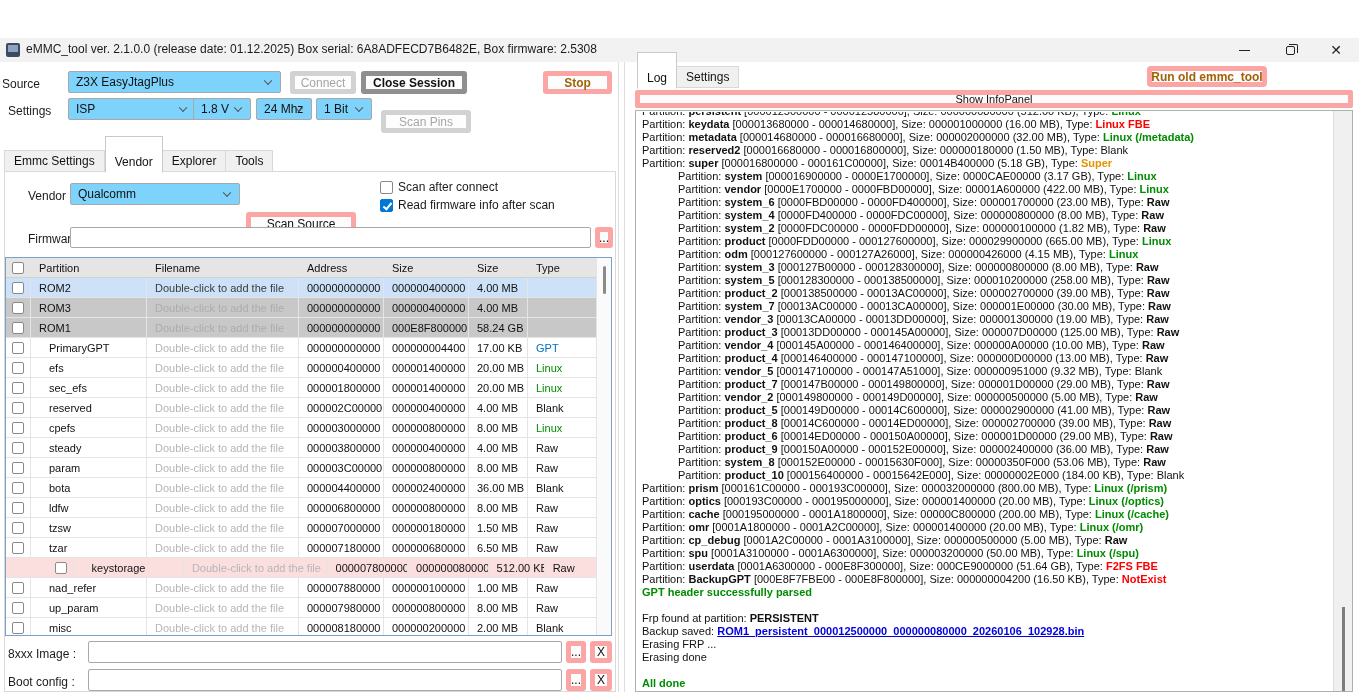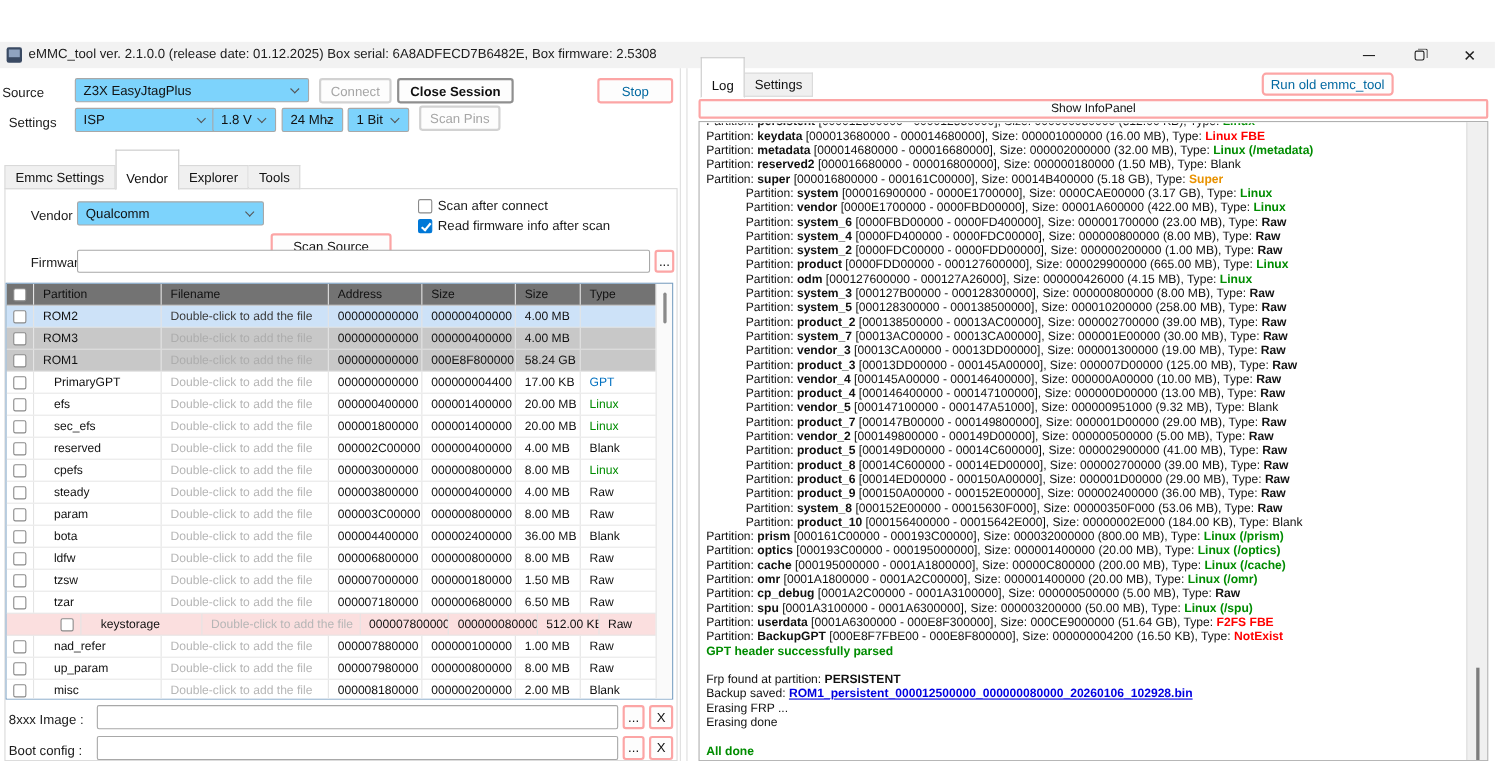--- a/index.html
+++ b/index.html
@@ -14,24 +14,24 @@
   .win-title { left:26px; top:42px; font-size:12px; color:#1b1b1b; white-space:nowrap; }
   .win-btn { top:38px; width:46px; height:24px; display:flex; align-items:center; justify-content:center; }
   .ic-min { width:11px; height:1px; background:#222; }
   .ic-max { width:9px; height:9px; border:1px solid #222; border-radius:2px; position:relative; }
   .ic-max::before { content:""; position:absolute; left:2px; top:-3px; width:8px; height:8px; border:1px solid #222; border-left:none; border-bottom:none; border-radius:0 2px 0 0; }
   .ic-close { font-size:14px; color:#222; line-height:1; }
 
   
   .lbl { white-space:nowrap; color:#1b1b1b; }
   .btn { display:flex; align-items:center; justify-content:center; background:#fdfdfd;
-    border:2px solid #fca5a5; border-radius:3px; font-size:12px; white-space:nowrap; }
+    border:5px solid #fca5a5; border-radius:3px; font-size:12px; white-space:nowrap; }
   .btn.disabled { color:#a6a6a6; border-color:#d2d2d2; }
   .btn.bold { font-weight:bold; border-color:#8f8f8f; }
-  .btn.red { color:#0369a1; font-weight:normal; }
+  .btn.red { color:#a16207; font-weight:bold; }
   .combo { background:#7dd3fc; border:1px solid #a8a8a8; border-radius:2px; display:flex; align-items:center;
     padding-left:7px; white-space:nowrap; }
   .chev { position:absolute; right:9px; top:50%; width:6px; height:6px;
     border-right:1px solid #555; border-bottom:1px solid #555; transform:translateY(-70%) rotate(45deg); }
   .input { background:#fff; border:1px solid #a8a8a8; border-radius:2px; }
   .cb { width:13px; height:13px; border:1px solid #8a8a8a; border-radius:2px; background:#fff; display:inline-block; flex:none; }
   .cb.checked { background:#0078d7; border-color:#0078d7; position:relative; }
   .cb.checked::after { content:""; position:absolute; left:4px; top:1px; width:3px; height:7px;
     border:solid #fff; border-width:0 2px 2px 0; transform:rotate(40deg); }
 
@@ -39,21 +39,21 @@
   .tabbar { display:flex; align-items:flex-end; }
   .tab { padding:3px 9px 3px 9px; background:#f0f0f0; border:1px solid #d9d9d9; border-left:none; font-size:12px; }
   .tab:first-child { border-left:1px solid #d9d9d9; }
   .tab.active { background:#fff; border:1px solid #c9c9c9; border-bottom:1px solid #fff;
     padding-top:18px; margin-bottom:-1px; position:relative; z-index:2; }
   .tab-panel { border:1px solid #d9d9d9; background:#fff; }
 
   
   .ptable { border:1px solid #7aa0c4; background:#fff; overflow:hidden; }
   .thead, .trow { display:flex; height:20px; align-items:stretch; font-size:11px; }
-  .thead { border-bottom:1px solid #cfcfcf; background:#737373; }
+  .thead { border-bottom:1px solid #cfcfcf; background:#e5e5e5; }
   .trow { border-bottom:1px solid #e4e4e4; background:#fff; }
   .cell { display:flex; align-items:center; padding-left:8px; border-right:1px solid #e4e4e4;
     overflow:hidden; white-space:nowrap; }
   .c-check { width:25px; justify-content:center; padding-left:0; }
   .c-part { width:116px; }
   .c-file { width:152px; color:#b6b6b6; }
   .c-addr { width:85px; }
   .c-hex  { width:85px; }
   .c-size { width:59px; }
   .c-type { width:70px; border-right:none; }
@@ -121,21 +121,21 @@
     <span class="chev"></span>
 </div>
 <div class="abs combo" style="left:256px;top:98px;width:56px;height:22px;">
   <span>24 Mhz</span>
     <span class="chev"></span>
 </div>
 <div class="abs combo" style="left:316px;top:98px;width:56px;height:22px;">
   <span>1 Bit</span>
     <span class="chev"></span>
 </div>
-<div class="abs btn disabled" style="left:381px;top:96px;width:74px;height:23px;">Scan Pins</div>
+<div class="abs btn disabled" style="left:381px;top:110px;width:90px;height:23px;">Scan Pins</div>
 
 <div class="abs" style="left:63px;top:127px;display:flex;align-items:center;gap:5px;margin-top:40px;">
   <span class="cb"></span>
   <span class="lbl">Disable HighSpeed eMMC Timing</span>
 </div>
 
 <div class="abs tab-panel" style="left:4px;top:171px;width:612px;height:521px;"></div>
 <div class="abs tabbar" style="left:4px;top:151px;height:21px;">
   <div class="tab">Emmc Settings</div>
   <div class="tab active">Vendor</div>
@@ -406,21 +406,21 @@
       </div>
     <div>
         <div class="log-line"><span class="seg-n">Partition: </span><span class="seg-b">keydata</span><span class="seg-n"> [000013680000 - 000014680000], Size: 000001000000 (16.00 MB), Type: </span><span class="seg-rb">Linux FBE</span></div>
         <div class="log-line"><span class="seg-n">Partition: </span><span class="seg-b">metadata</span><span class="seg-n"> [000014680000 - 000016680000], Size: 000002000000 (32.00 MB), Type: </span><span class="seg-gb">Linux (/metadata)</span></div>
         <div class="log-line"><span class="seg-n">Partition: </span><span class="seg-b">reserved2</span><span class="seg-n"> [000016680000 - 000016800000], Size: 000000180000 (1.50 MB), Type: Blank</span></div>
         <div class="log-line"><span class="seg-n">Partition: </span><span class="seg-b">super</span><span class="seg-n"> [000016800000 - 000161C00000], Size: 00014B400000 (5.18 GB), Type: </span><span class="seg-ob">Super</span></div>
         <div class="log-line ind"><span class="seg-n">Partition: </span><span class="seg-b">system</span><span class="seg-n"> [000016900000 - 0000E1700000], Size: 0000CAE00000 (3.17 GB), Type: </span><span class="seg-gb">Linux</span></div>
         <div class="log-line ind"><span class="seg-n">Partition: </span><span class="seg-b">vendor</span><span class="seg-n"> [0000E1700000 - 0000FBD00000], Size: 00001A600000 (422.00 MB), Type: </span><span class="seg-gb">Linux</span></div>
         <div class="log-line ind"><span class="seg-n">Partition: </span><span class="seg-b">system_6</span><span class="seg-n"> [0000FBD00000 - 0000FD400000], Size: 000001700000 (23.00 MB), Type: </span><span class="seg-b">Raw</span></div>
         <div class="log-line ind"><span class="seg-n">Partition: </span><span class="seg-b">system_4</span><span class="seg-n"> [0000FD400000 - 0000FDC00000], Size: 000000800000 (8.00 MB), Type: </span><span class="seg-b">Raw</span></div>
-        <div class="log-line ind"><span class="seg-n">Partition: </span><span class="seg-b">system_2</span><span class="seg-n"> [0000FDC00000 - 0000FDD00000], Size: 000000200000 (1.00 MB), Type: </span><span class="seg-b">Raw</span></div>
+        <div class="log-line ind"><span class="seg-n">Partition: </span><span class="seg-b">system_2</span><span class="seg-n"> [0000FDC00000 - 0000FDD00000], Size: 000000100000 (1.82 MB), Type: </span><span class="seg-b">Raw</span></div>
         <div class="log-line ind"><span class="seg-n">Partition: </span><span class="seg-b">product</span><span class="seg-n"> [0000FDD00000 - 000127600000], Size: 000029900000 (665.00 MB), Type: </span><span class="seg-gb">Linux</span></div>
         <div class="log-line ind"><span class="seg-n">Partition: </span><span class="seg-b">odm</span><span class="seg-n"> [000127600000 - 000127A26000], Size: 000000426000 (4.15 MB), Type: </span><span class="seg-gb">Linux</span></div>
         <div class="log-line ind"><span class="seg-n">Partition: </span><span class="seg-b">system_3</span><span class="seg-n"> [000127B00000 - 000128300000], Size: 000000800000 (8.00 MB), Type: </span><span class="seg-b">Raw</span></div>
         <div class="log-line ind"><span class="seg-n">Partition: </span><span class="seg-b">system_5</span><span class="seg-n"> [000128300000 - 000138500000], Size: 000010200000 (258.00 MB), Type: </span><span class="seg-b">Raw</span></div>
         <div class="log-line ind"><span class="seg-n">Partition: </span><span class="seg-b">product_2</span><span class="seg-n"> [000138500000 - 00013AC00000], Size: 000002700000 (39.00 MB), Type: </span><span class="seg-b">Raw</span></div>
         <div class="log-line ind"><span class="seg-n">Partition: </span><span class="seg-b">system_7</span><span class="seg-n"> [00013AC00000 - 00013CA00000], Size: 000001E00000 (30.00 MB), Type: </span><span class="seg-b">Raw</span></div>
         <div class="log-line ind"><span class="seg-n">Partition: </span><span class="seg-b">vendor_3</span><span class="seg-n"> [00013CA00000 - 00013DD00000], Size: 000001300000 (19.00 MB), Type: </span><span class="seg-b">Raw</span></div>
         <div class="log-line ind"><span class="seg-n">Partition: </span><span class="seg-b">product_3</span><span class="seg-n"> [00013DD00000 - 000145A00000], Size: 000007D00000 (125.00 MB), Type: </span><span class="seg-b">Raw</span></div>
         <div class="log-line ind"><span class="seg-n">Partition: </span><span class="seg-b">vendor_4</span><span class="seg-n"> [000145A00000 - 000146400000], Size: 000000A00000 (10.00 MB), Type: </span><span class="seg-b">Raw</span></div>
         <div class="log-line ind"><span class="seg-n">Partition: </span><span class="seg-b">product_4</span><span class="seg-n"> [000146400000 - 000147100000], Size: 000000D00000 (13.00 MB), Type: </span><span class="seg-b">Raw</span></div>

